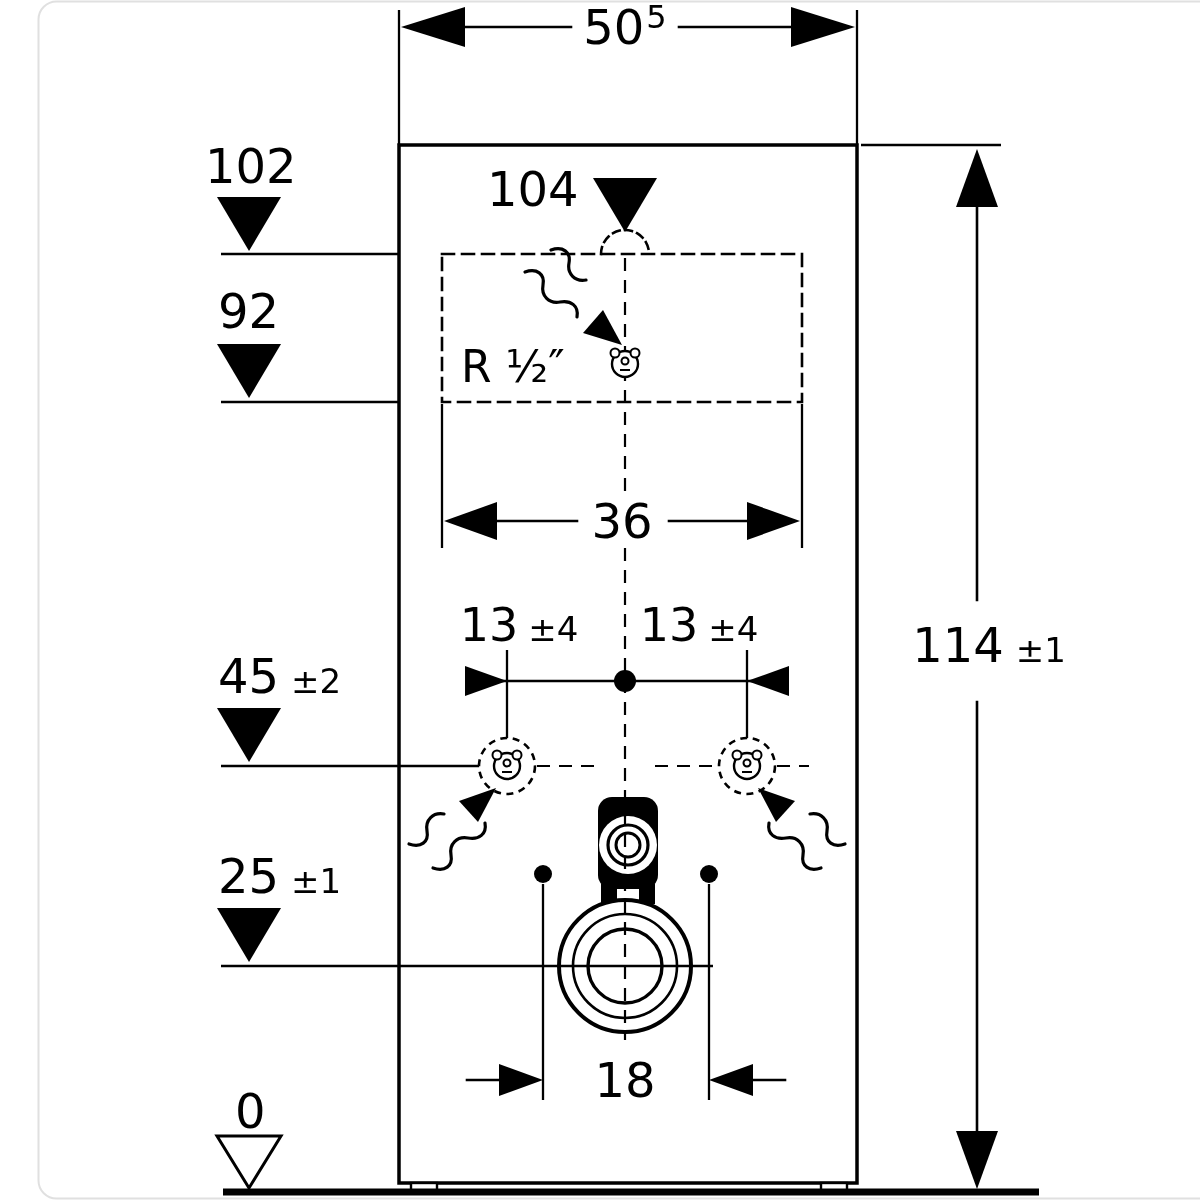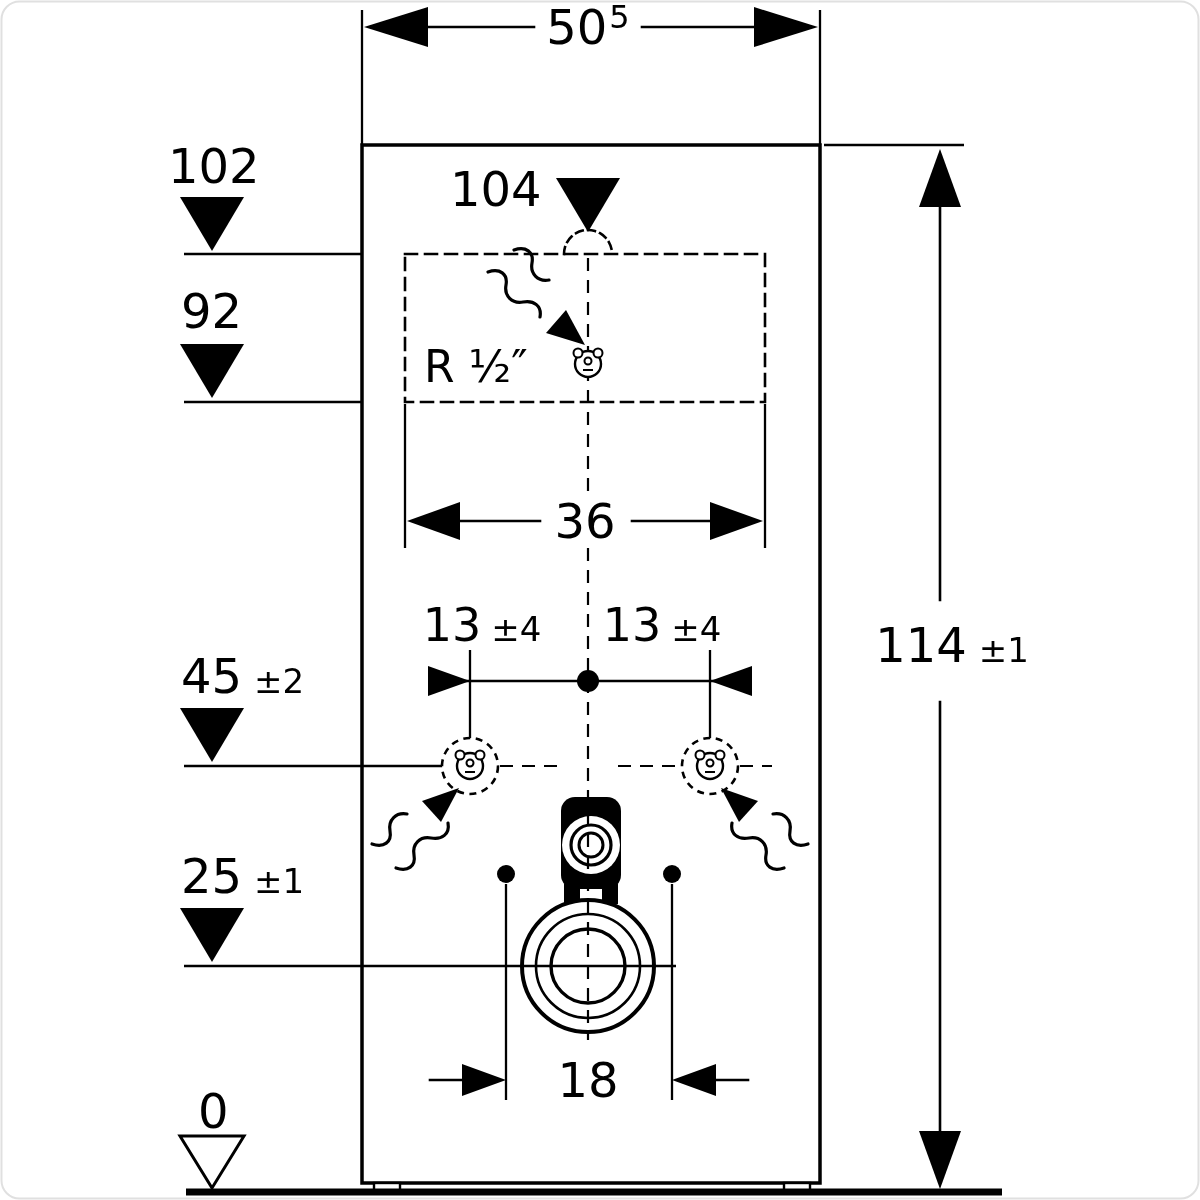--- a/index.html
+++ b/index.html
@@ -1,18 +1,19 @@
 <!DOCTYPE html>
 <html><head>
 <meta charset="utf-8">
 <style>
   html,body{margin:0;padding:0;background:#ffffff;}
   .stage{
     width:1100px;height:1200px;position:relative;background:#ffffff;
     font-family:"DejaVu Sans","Liberation Sans",sans-serif;
+    margin-left:37px;
   }
   svg{display:block;}
   text{fill:#000;font-family:"DejaVu Sans","Liberation Sans",sans-serif;}
   .t48{font-size:48px;}
   .t46{font-size:46px;}
   .t44{font-size:44px;}
   .t34{font-size:34px;}
   .t32{font-size:32px;}
   .ln{stroke:#000;stroke-width:2.6;fill:none;stroke-linecap:square;}
   .ln-thick{stroke:#000;stroke-width:3.5;fill:none;}

